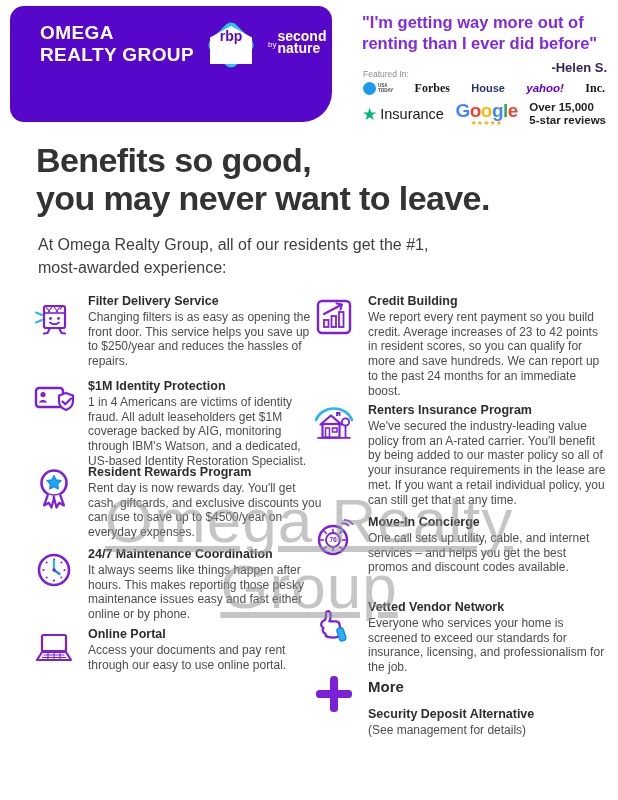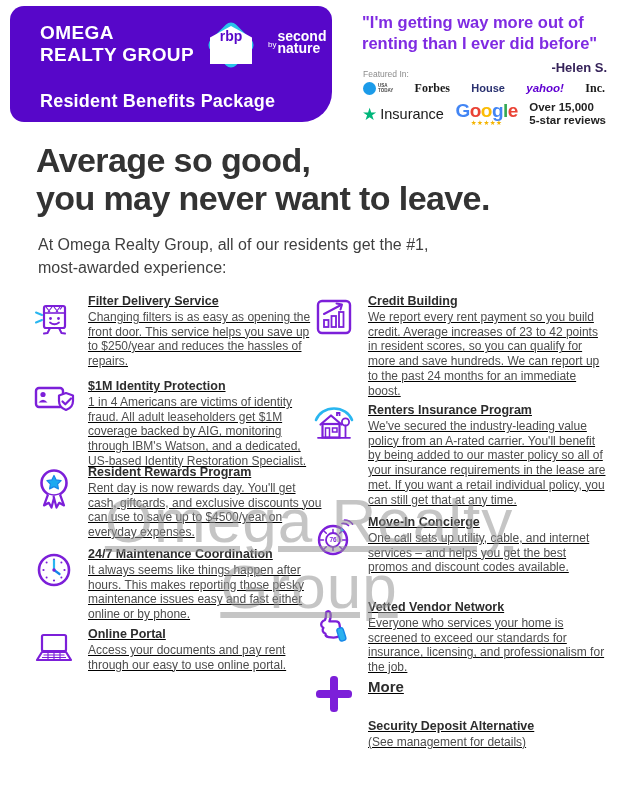--- a/index.html
+++ b/index.html
@@ -47,28 +47,28 @@
   .gword { font-size:19px; font-weight:bold; line-height:16px; letter-spacing:-.5px; }
   .g0,.g3 { color:#4285F4; } .g1,.g5 { color:#EA4335; } .g2 { color:#FBBC05; } .g4 { color:#34A853; }
   .gstars { font-size:6.5px; color:#f4b400; line-height:7px; letter-spacing:.5px; }
   .rev-sum { font-size:11.5px; font-weight:bold; color:#222; line-height:13px; }
 
   
   .headline { position:absolute; left:36px; top:141px; font-size:34px; font-weight:bold; color:#333; line-height:38px; letter-spacing:-.6px; }
   .intro { position:absolute; left:38px; top:233px; font-size:16px; color:#3f3f3f; line-height:23px; }
 
   
-  .benefit { position:absolute; display:flex; gap:11px;text-decoration:underline; }
+  .benefit { position:absolute; display:flex; gap:11px; }
   .icon-wrap { width:47px; flex:none; display:flex; justify-content:center; align-items:flex-start; }
   .b-text { flex:1; }
   .b-title { font-size:12.5px; font-weight:bold; color:#2d2d2d; margin-bottom:2px; }
   .b-body { font-size:12px; color:#4d4d4d; line-height:14.7px; }
   .col-l { left:30px; width:292px; }
   .col-r { left:310px; width:296px; }
-  .more-title { font-size:15px; font-weight:bold; color:#2d2d2d; margin-top:6px; margin-bottom:24px; }
+  .more-title { font-size:15px; font-weight:bold; color:#2d2d2d; margin-top:6px; margin-bottom:12px; }
 
   
   .watermark {
     position:absolute; left:0; top:488px; width:100%; text-align:center;
     font-size:62px; line-height:66px; color:rgba(150,150,150,.55);
     letter-spacing:1px; z-index:9; pointer-events:none; white-space:nowrap;text-decoration:underline;
   }
 </style>
 </head>
 <body>
@@ -82,21 +82,20 @@
     </div>
     <div class="badge">
       <div class="diamond"></div>
       <div class="housep">
         <span class="rbp-text">rbp</span>
       </div>
     </div>
     <div class="bysn">
       <span class="by">by</span><span class="sn"><span>second</span><br><span>nature</span></span>
     </div>
-    <div class="package">Resident Benefits Package</div>
   </div>
 
   <div class="quote">
     <div>"I'm getting way more out of</div>
     <div>renting than I ever did before"</div>
     <div class="attr">-Helen S.</div>
   </div>
 
   <div class="featured-label">Featured In:</div>
   <div class="logo-row">
@@ -124,21 +123,21 @@
       </div>
       <div class="gstars">★★★★★</div>
     </div>
     <div class="rev-sum">
       <div>Over 15,000</div>
       <div>5-star reviews</div>
     </div>
   </div>
 
   <div class="headline">
-    <div>Average so good,</div>
+    <div>Benefits so good,</div>
     <div>you may never want to leave.</div>
   </div>
   <div class="intro">
     <div>At Omega Realty Group, all of our residents get the #1,</div>
     <div>most-awarded experience:</div>
   </div>
 
   <div class="benefit col-l" style="top:294px;">
     <div class="icon-wrap">
       <svg width="46" height="46" viewBox="0 0 46 46" fill="none">

